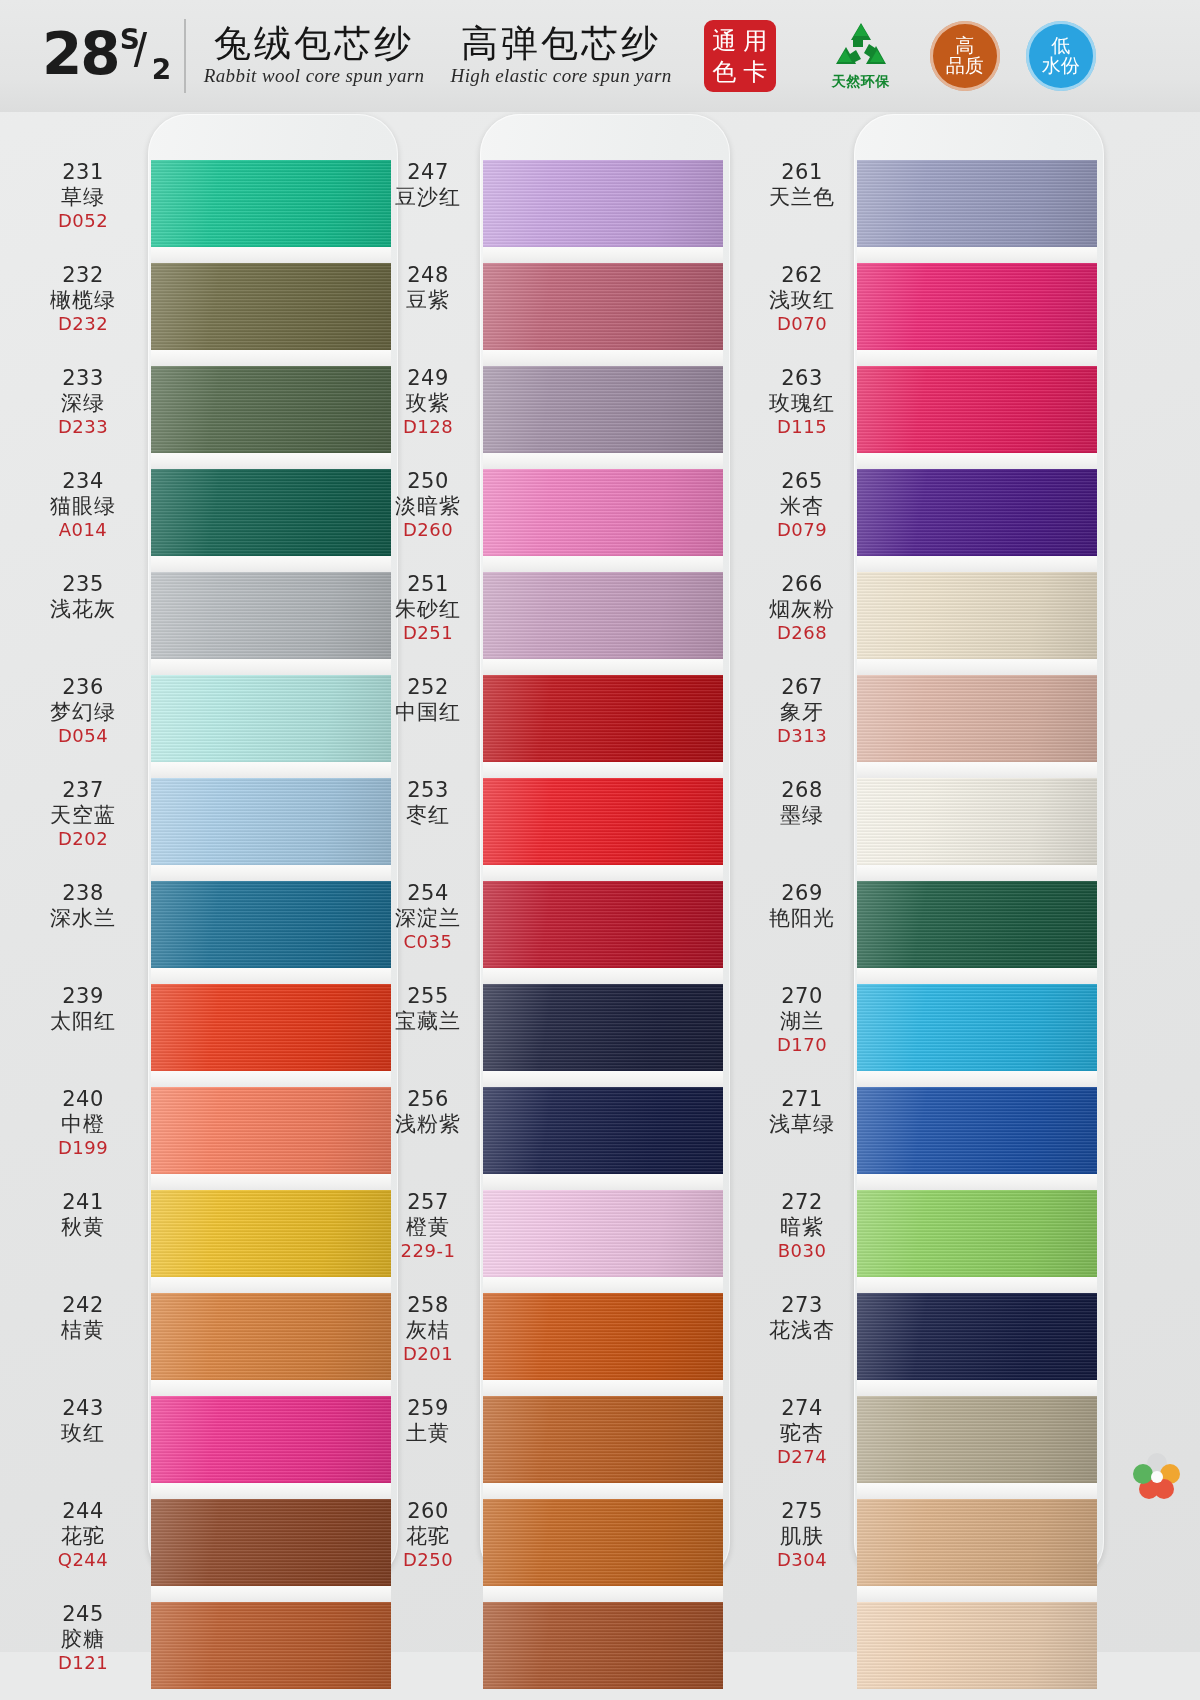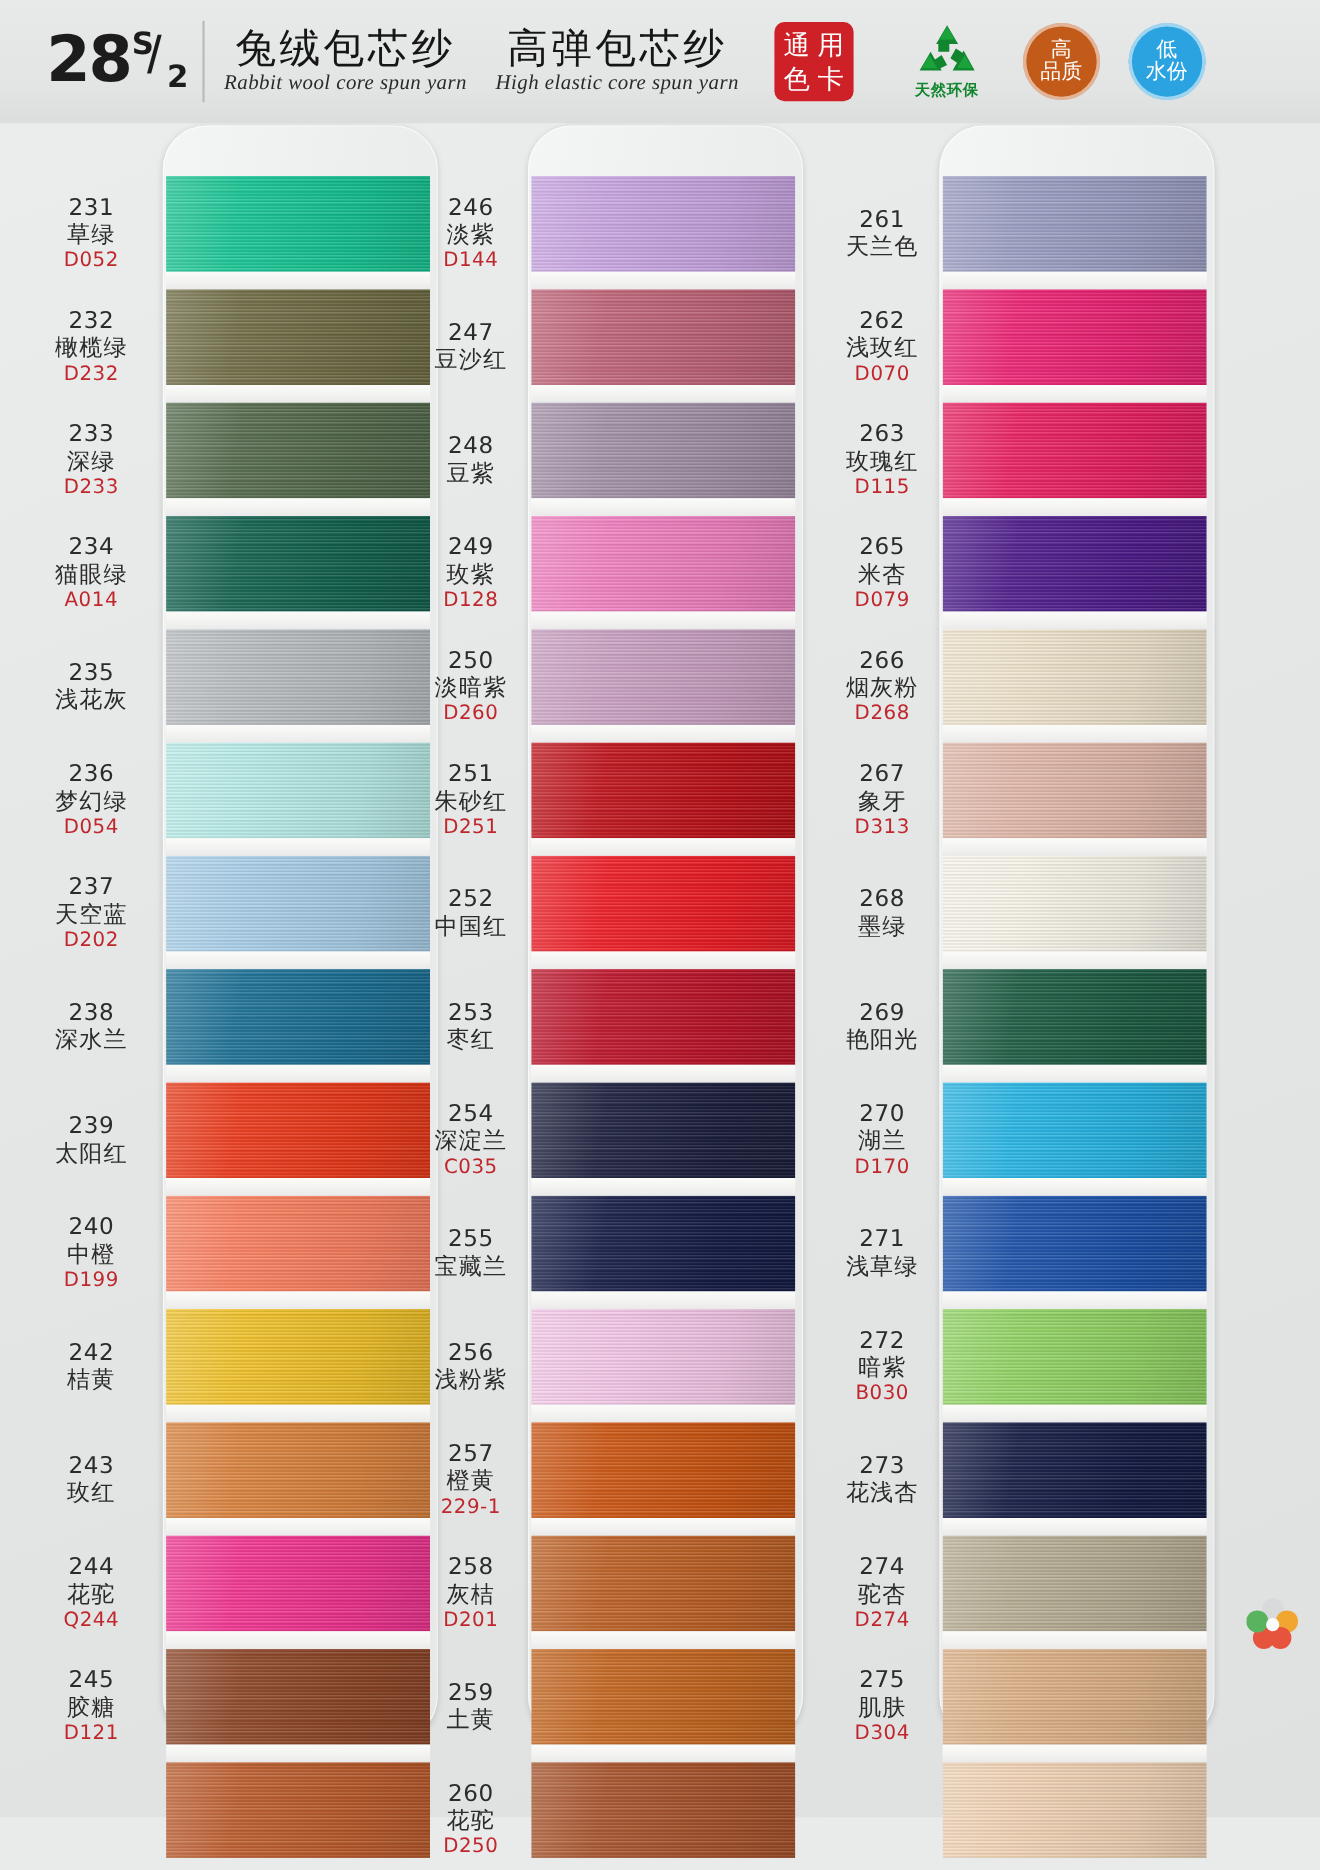--- a/index.html
+++ b/index.html
@@ -146,21 +146,21 @@
 
   
   .labels { position: absolute; top: 48px; }
   #col1 .labels { left: 0;   width: 126px; text-align: center; }
   #col2 .labels { left: 0;   width:  96px; text-align: center; }
   #col3 .labels { left: 0;   width:  96px; text-align: center; }
 
   .label {
     height: 103px;
     display: flex; flex-direction: column;
-    align-items: center; justify-content: center;
+    align-items: center; 
     line-height: 1.18;
   }
   .lbl-code {
     font-family: "DejaVu Sans", sans-serif;
     font-size: 21px; color: #2b2b2b; letter-spacing: .5px;
   }
   .lbl-name {
     font-family: "DejaVu Sans", sans-serif;
     font-size: 21px; color: #2b2b2b; letter-spacing: 1px;
   }
@@ -397,20 +397,24 @@
           <div class="label">
             <div class="lbl-code">239</div>
             <div class="lbl-name">太阳红</div>
           </div>
           <div class="label">
             <div class="lbl-code">240</div>
             <div class="lbl-name">中橙</div>
             <div class="lbl-alt">D199</div>
           </div>
           <div class="label">
+            <div class="lbl-code">241</div>
+            <div class="lbl-name">秋黄</div>
+          </div>
+          <div class="label">
             <div class="lbl-code">242</div>
             <div class="lbl-name">桔黄</div>
           </div>
           <div class="label">
             <div class="lbl-code">243</div>
             <div class="lbl-name">玫红</div>
           </div>
           <div class="label">
             <div class="lbl-code">244</div>
             <div class="lbl-name">花驼</div>
@@ -528,25 +532,20 @@
           </div>
           <div class="plate-gap"></div>
           <div class="swatch" title="260 花驼">
             <div class="yarn" style="background: rgb(167, 82, 42);">
               <div class="tex"></div>
               <div class="sheen"></div>
             </div>
           </div>
         </div>
       <div class="labels">
-          <div class="label">
-            <div class="lbl-code">246</div>
-            <div class="lbl-name">淡紫</div>
-            <div class="lbl-alt">D144</div>
-          </div>
           <div class="label">
             <div class="lbl-code">247</div>
             <div class="lbl-name">豆沙红</div>
           </div>
           <div class="label">
             <div class="lbl-code">248</div>
             <div class="lbl-name">豆紫</div>
           </div>
           <div class="label">
             <div class="lbl-code">249</div>

